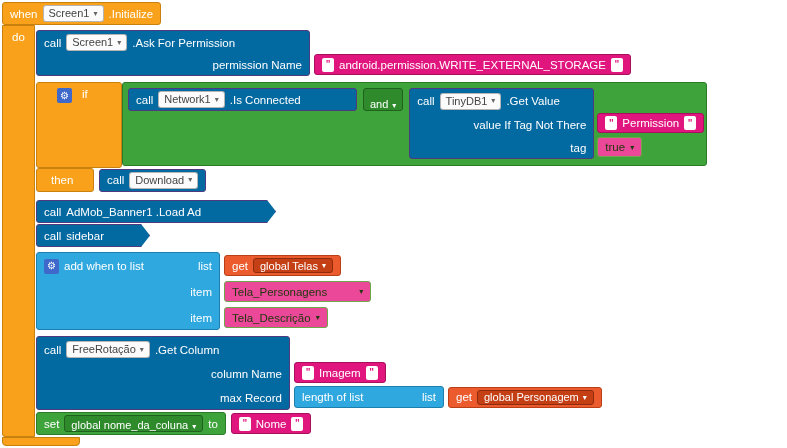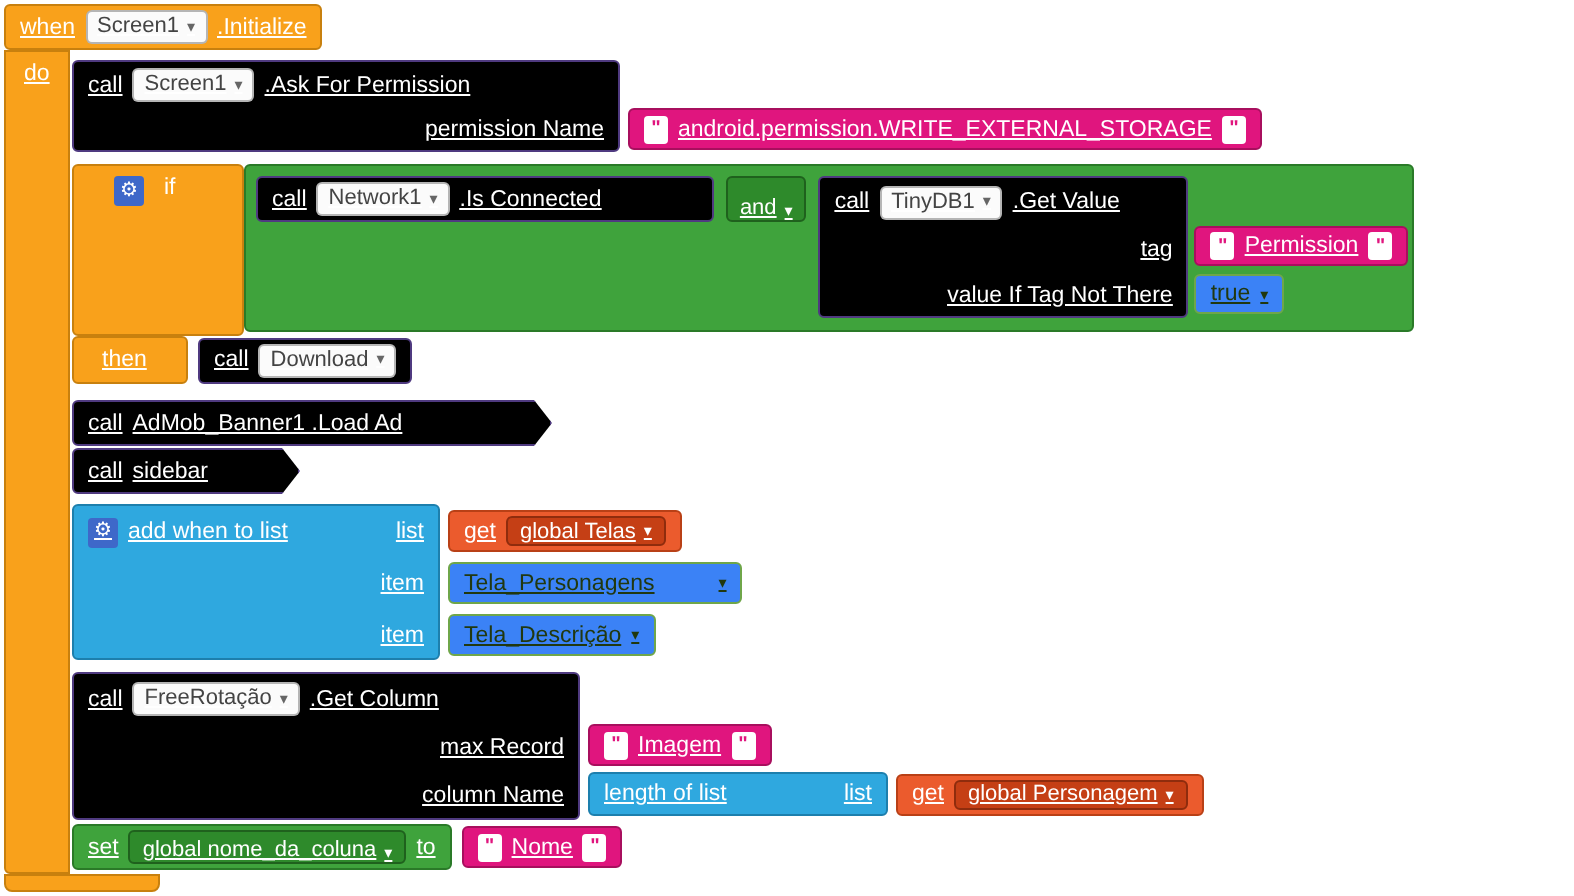--- a/index.html
+++ b/index.html
@@ -1,28 +1,28 @@
 <!DOCTYPE html>
 <html><head>
 <meta charset="utf-8">
 <style>
   * { box-sizing: border-box; }
   body { margin:0; font-family:"Liberation Sans", sans-serif; }
   #canvas { position:relative; width:787px; height:448px; background:#ffffff; overflow:hidden; font-size:11.5px; }
   .abs { position:absolute; }
-  .bb { border:1px solid rgba(0,0,0,.3); border-radius:3px; color:#fff;text-decoration:underline; }
+  .bb { border:1px solid rgba(0,0,0,.3); border-radius:3px; color:#fff; }
   .rowflex { display:flex; align-items:center; gap:5px; padding:0 7px; white-space:nowrap; }
   .r-end { justify-content:flex-end; }
   .c-orange { background:#F9A11B; border-color:#C8800E; }
-  .c-purple { background:#000000; border-color:#4F3A80; }
+  .c-purple { background:#0369a1; border-color:#4F3A80; }
   .c-green  { background:#3FA33C; border-color:#2A7A28; }
   .c-cyan   { background:#2FA8DF; border-color:#1D7FAD; }
   .c-pink   { background:#E0157E; border-color:#A80F5E; }
   .c-red    { background:#EB5B2D; border-color:#B94016; }
-  .c-lgreen { background:#3b82f6; border-color:#6FA64A; color:#21380F;text-align:center; }
+  .c-lgreen { background:#ec4899; border-color:#6FA64A; color:#21380F;text-align:center; }
   .chip { background:#FBFBFB; color:#444; border:1px solid rgba(0,0,0,.28); border-radius:3px;
           padding:0 5px; height:17px; display:inline-flex; align-items:center; gap:4px;
           font-size:11px; line-height:1; }
   .chip-dred { background:#C53F15; border:1px solid #8F2C0D; border-radius:3px; padding:0 6px; height:15px;
                display:inline-flex; align-items:center; gap:4px; color:#fff; font-size:11px;justify-content:flex-end; }
   .chip-dgreen { background:#2E8A2B; border:1px solid #1F611D; border-radius:3px; padding:0 6px; height:17px;
                display:inline-flex; align-items:flex-end; gap:4px; color:#fff; font-size:11px; }
   .arr { font-size:8px; }
   .chip .arr { color:#666; }
   .gear { width:15px; height:15px; background:#3E68C9; border-radius:2px; color:#fff;
@@ -97,24 +97,24 @@
         <div class="bb c-purple" style="width:185px;height:71px;">
           <div class="rowflex" style="height:24px;">
             <span>call</span>
             <span class="chip">
               <span>TinyDB1</span>
               <span class="arr">▾</span>
             </span>
             <span>.Get Value</span>
           </div>
           <div class="rowflex r-end" style="height:23px;">
-            <span>tag</span>
+            <span>value If Tag Not There</span>
           </div>
           <div class="rowflex r-end" style="height:23px;">
-            <span>value If Tag Not There</span>
+            <span>tag</span>
           </div>
         </div>
         <div class="bb c-pink rowflex abs" style="left:188px;top:25px;height:20px;">
           <span class="q">"</span>
           <span>Permission</span>
           <span class="q">"</span>
         </div>
         <div class="bb c-lgreen rowflex" style="position:absolute;left:188px;top:49px;height:20px;">
           <span>true</span>
           <span class="arr">▾</span>
@@ -181,24 +181,24 @@
     <div class="bb c-purple" style="width:254px;height:74px;">
       <div class="rowflex" style="height:25px;">
         <span>call</span>
         <span class="chip">
           <span>FreeRotação</span>
           <span class="arr">▾</span>
         </span>
         <span>.Get Column</span>
       </div>
       <div class="rowflex r-end" style="height:24px;">
+        <span>column Name</span>
+      </div>
+      <div class="rowflex r-end" style="height:24px;">
         <span>max Record</span>
-      </div>
-      <div class="rowflex r-end" style="height:24px;">
-        <span>column Name</span>
       </div>
     </div>
     <div class="bb c-pink rowflex abs" style="left:258px;top:26px;height:21px;">
       <span class="q">"</span>
       <span>Imagem</span>
       <span class="q">"</span>
     </div>
     <div class="abs" style="left:258px;top:50px;display:flex;align-items:center;">
       <div class="bb c-cyan rowflex" style="height:22px;width:150px;">
         <span>length of list</span>

